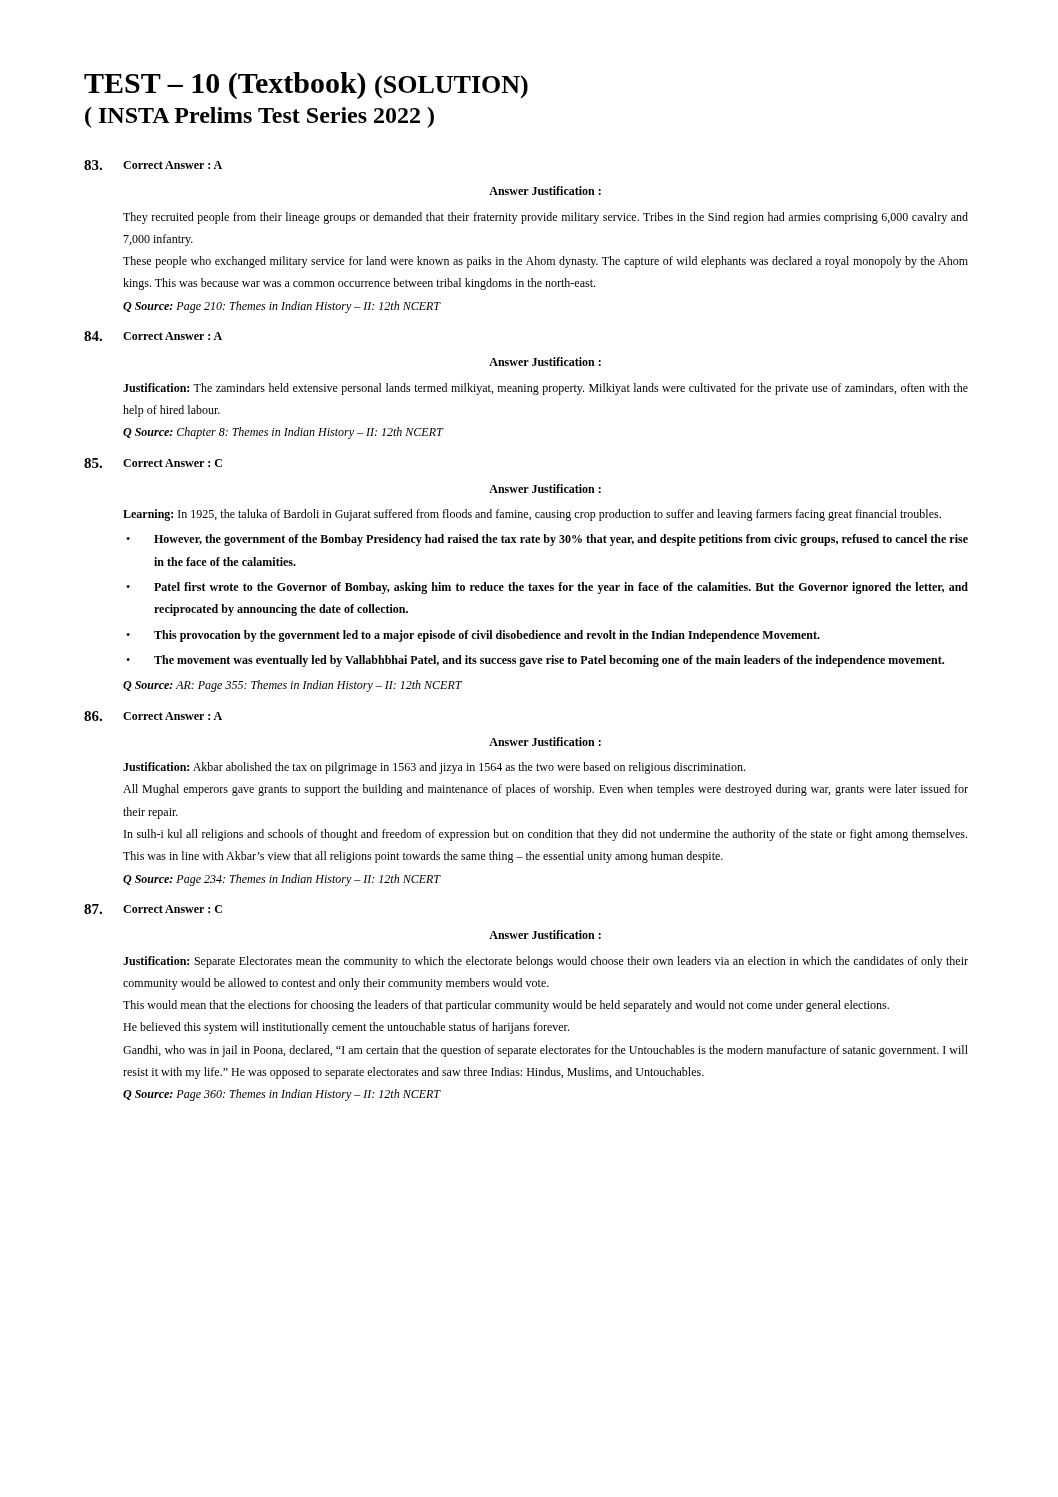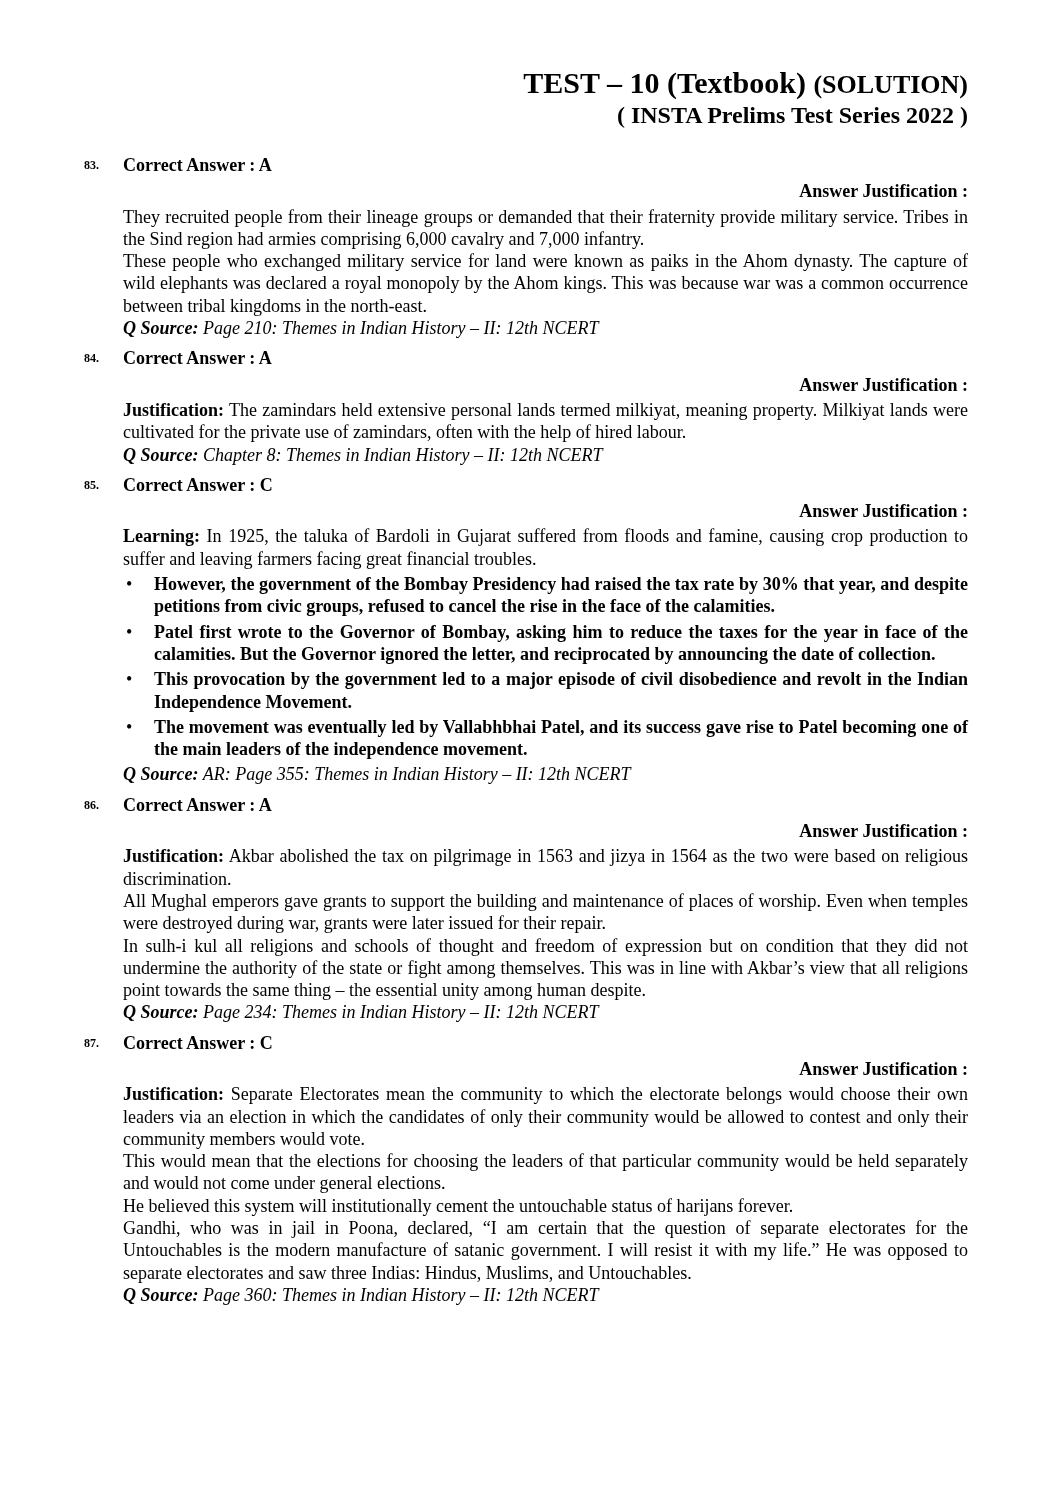--- a/index.html
+++ b/index.html
@@ -6,21 +6,21 @@
   html, body { margin: 0; padding: 0; background: #ffffff; }
   body {
     width: 1058px;
     height: 1497px;
     color: #000000;
     font-family: "Liberation Serif", serif;
     overflow: hidden;
   }
   .page { padding: 66px 90px 0 84px; }
 
-  .doc-header { text-align: right; }
+  .doc-header { text-align: left; }
   .title {
     margin: 0;
     font-size: 30px;
     font-weight: bold;
     line-height: 33px;
     white-space: nowrap;
   }
   .title .suffix { font-size: 26px; }
   .subtitle {
     margin: 0;
@@ -28,31 +28,31 @@
     font-weight: bold;
     line-height: 28px;
   }
 
   .question-list { margin-top: 25px; }
   .question { display: flex; margin-bottom: 8px; }
   .q-num {
     flex: 0 0 39px;
     width: 39px;
     font-weight: bold;
-    font-size: 12px;
+    font-size: 15px;
     line-height: 22.3px;
   }
   .q-body { flex: 1; min-width: 0; }
 
   .q-body p, .bullet-text, .bullet-dot {
-    font-size: 18px;
+    font-size: 12px;
     line-height: 22.3px;
   }
   .q-answer { margin: 0 0 4px 0; font-weight: bold; text-align: left; }
-  .q-just   { margin: 0 0 3px 0; font-weight: bold; text-align: right; }
+  .q-just   { margin: 0 0 3px 0; font-weight: bold; text-align: center; }
   .para     { margin: 0; text-align: justify; hyphens: none; }
   .para.source { text-align: left; font-style: italic; }
   .para b, .q-body b { font-weight: bold; }
 
   .bullet { display: flex; margin: 3px 0; }
   .bullet-dot { flex: 0 0 31px; width: 31px; padding-left: 3px; }
   .bullet-text { flex: 1; min-width: 0; text-align: justify; hyphens: none; font-weight: bold; }
 </style>
 </head>
 <body>

